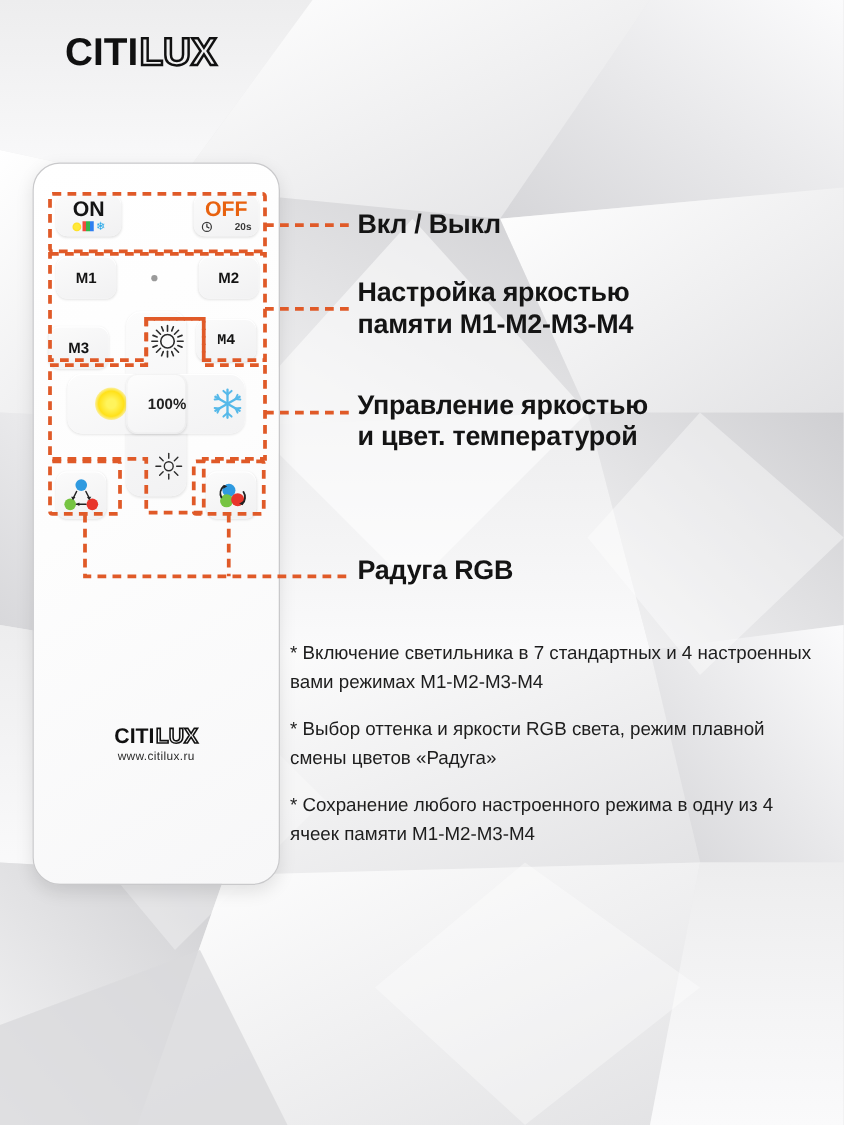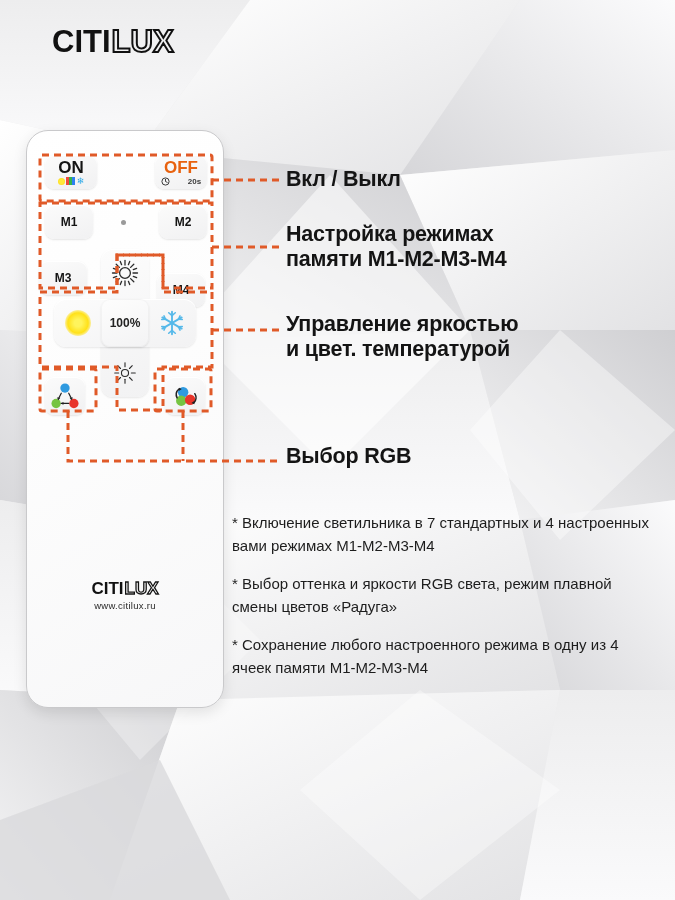--- a/index.html
+++ b/index.html
@@ -132,21 +132,21 @@
   }
   #cross-v {
     left: 47px; top: 0; width: 48px; height: 148px; border-radius: 12px;
   }
   #cross-h {
     left: 0; top: 50px; width: 142px; height: 48px; border-radius: 12px;
   }
   .cross-btn {
     position: absolute;
     width: 48px; height: 48px;
-    display: flex; align-items: center; justify-content: center;
+    display: flex; align-items: center; justify-content: flex-end;
     z-index: 2;
   }
   #btn-bright-up { left: 47px; top: 0; }
   #btn-bright-down { left: 47px; top: 100px; }
   #btn-warm { left: 0; top: 50px; }
   #btn-cool { left: 94px; top: 50px; }
   #btn-center {
     left: 47px; top: 50px;
     background: linear-gradient(160deg,#fdfdfd,#f3f3f4);
     border-radius: 9px;
@@ -296,21 +296,21 @@
     <span class="label">M1</span>
   </div>
   <div class="key memkey" style="left:132px;top:74px;">
     <span class="label">M2</span>
   </div>
   <div id="led-dot" style="left:94px;top:89px;"></div>
 
   <div class="key memkey" style="left:12px;top:130px;">
     <span class="label">M3</span>
   </div>
-  <div class="key memkey" style="left:130px;top:142px;">
+  <div class="key memkey" style="left:130px;top:124px;font-family:Liberation Mono, monospace;">
     <span class="label">M4</span>
   </div>
 
   <div id="dpad">
     <div class="cross-arm" id="cross-v"></div>
     <div class="cross-arm" id="cross-h"></div>
 
     <div class="cross-btn" id="btn-bright-up">
       <svg width="30" height="30" viewBox="0 0 30 30">
         <circle cx="15" cy="15" r="5.4" fill="none" stroke="#2c2c2c" stroke-width="1.3"></circle>
@@ -449,30 +449,30 @@
     <path d="M68 411 L68 461 L280 461"></path>
     <path d="M183 411 L183 461"></path>
   </g>
 </svg>
 
 <div class="callout" id="callout-power">
   <span>Вкл / Выкл</span>
 </div>
 
 <div class="callout" id="callout-memory">
-  <div>Настройка режимах</div>
+  <div>Настройка яркостью</div>
   <div>памяти M1-M2-M3-M4</div>
 </div>
 
 <div class="callout" id="callout-bright">
   <div>Управление яркостью</div>
   <div>и цвет. температурой</div>
 </div>
 
 <div class="callout" id="callout-rgb">
-  <span>Выбор RGB</span>
+  <span>Радуга RGB</span>
 </div>
 
 <div id="notes">
   <div class="note">* Включение светильника в 7 стандартных и 4 настроенных вами режимах M1-M2-M3-M4</div>
   <div class="note">* Выбор оттенка и яркости RGB света, режим плавной смены цветов «Радуга»</div>
   <div class="note">* Сохранение любого настроенного режима  в одну из 4 ячеек памяти M1-M2-M3-M4</div>
 </div>
 
 </body></html>

